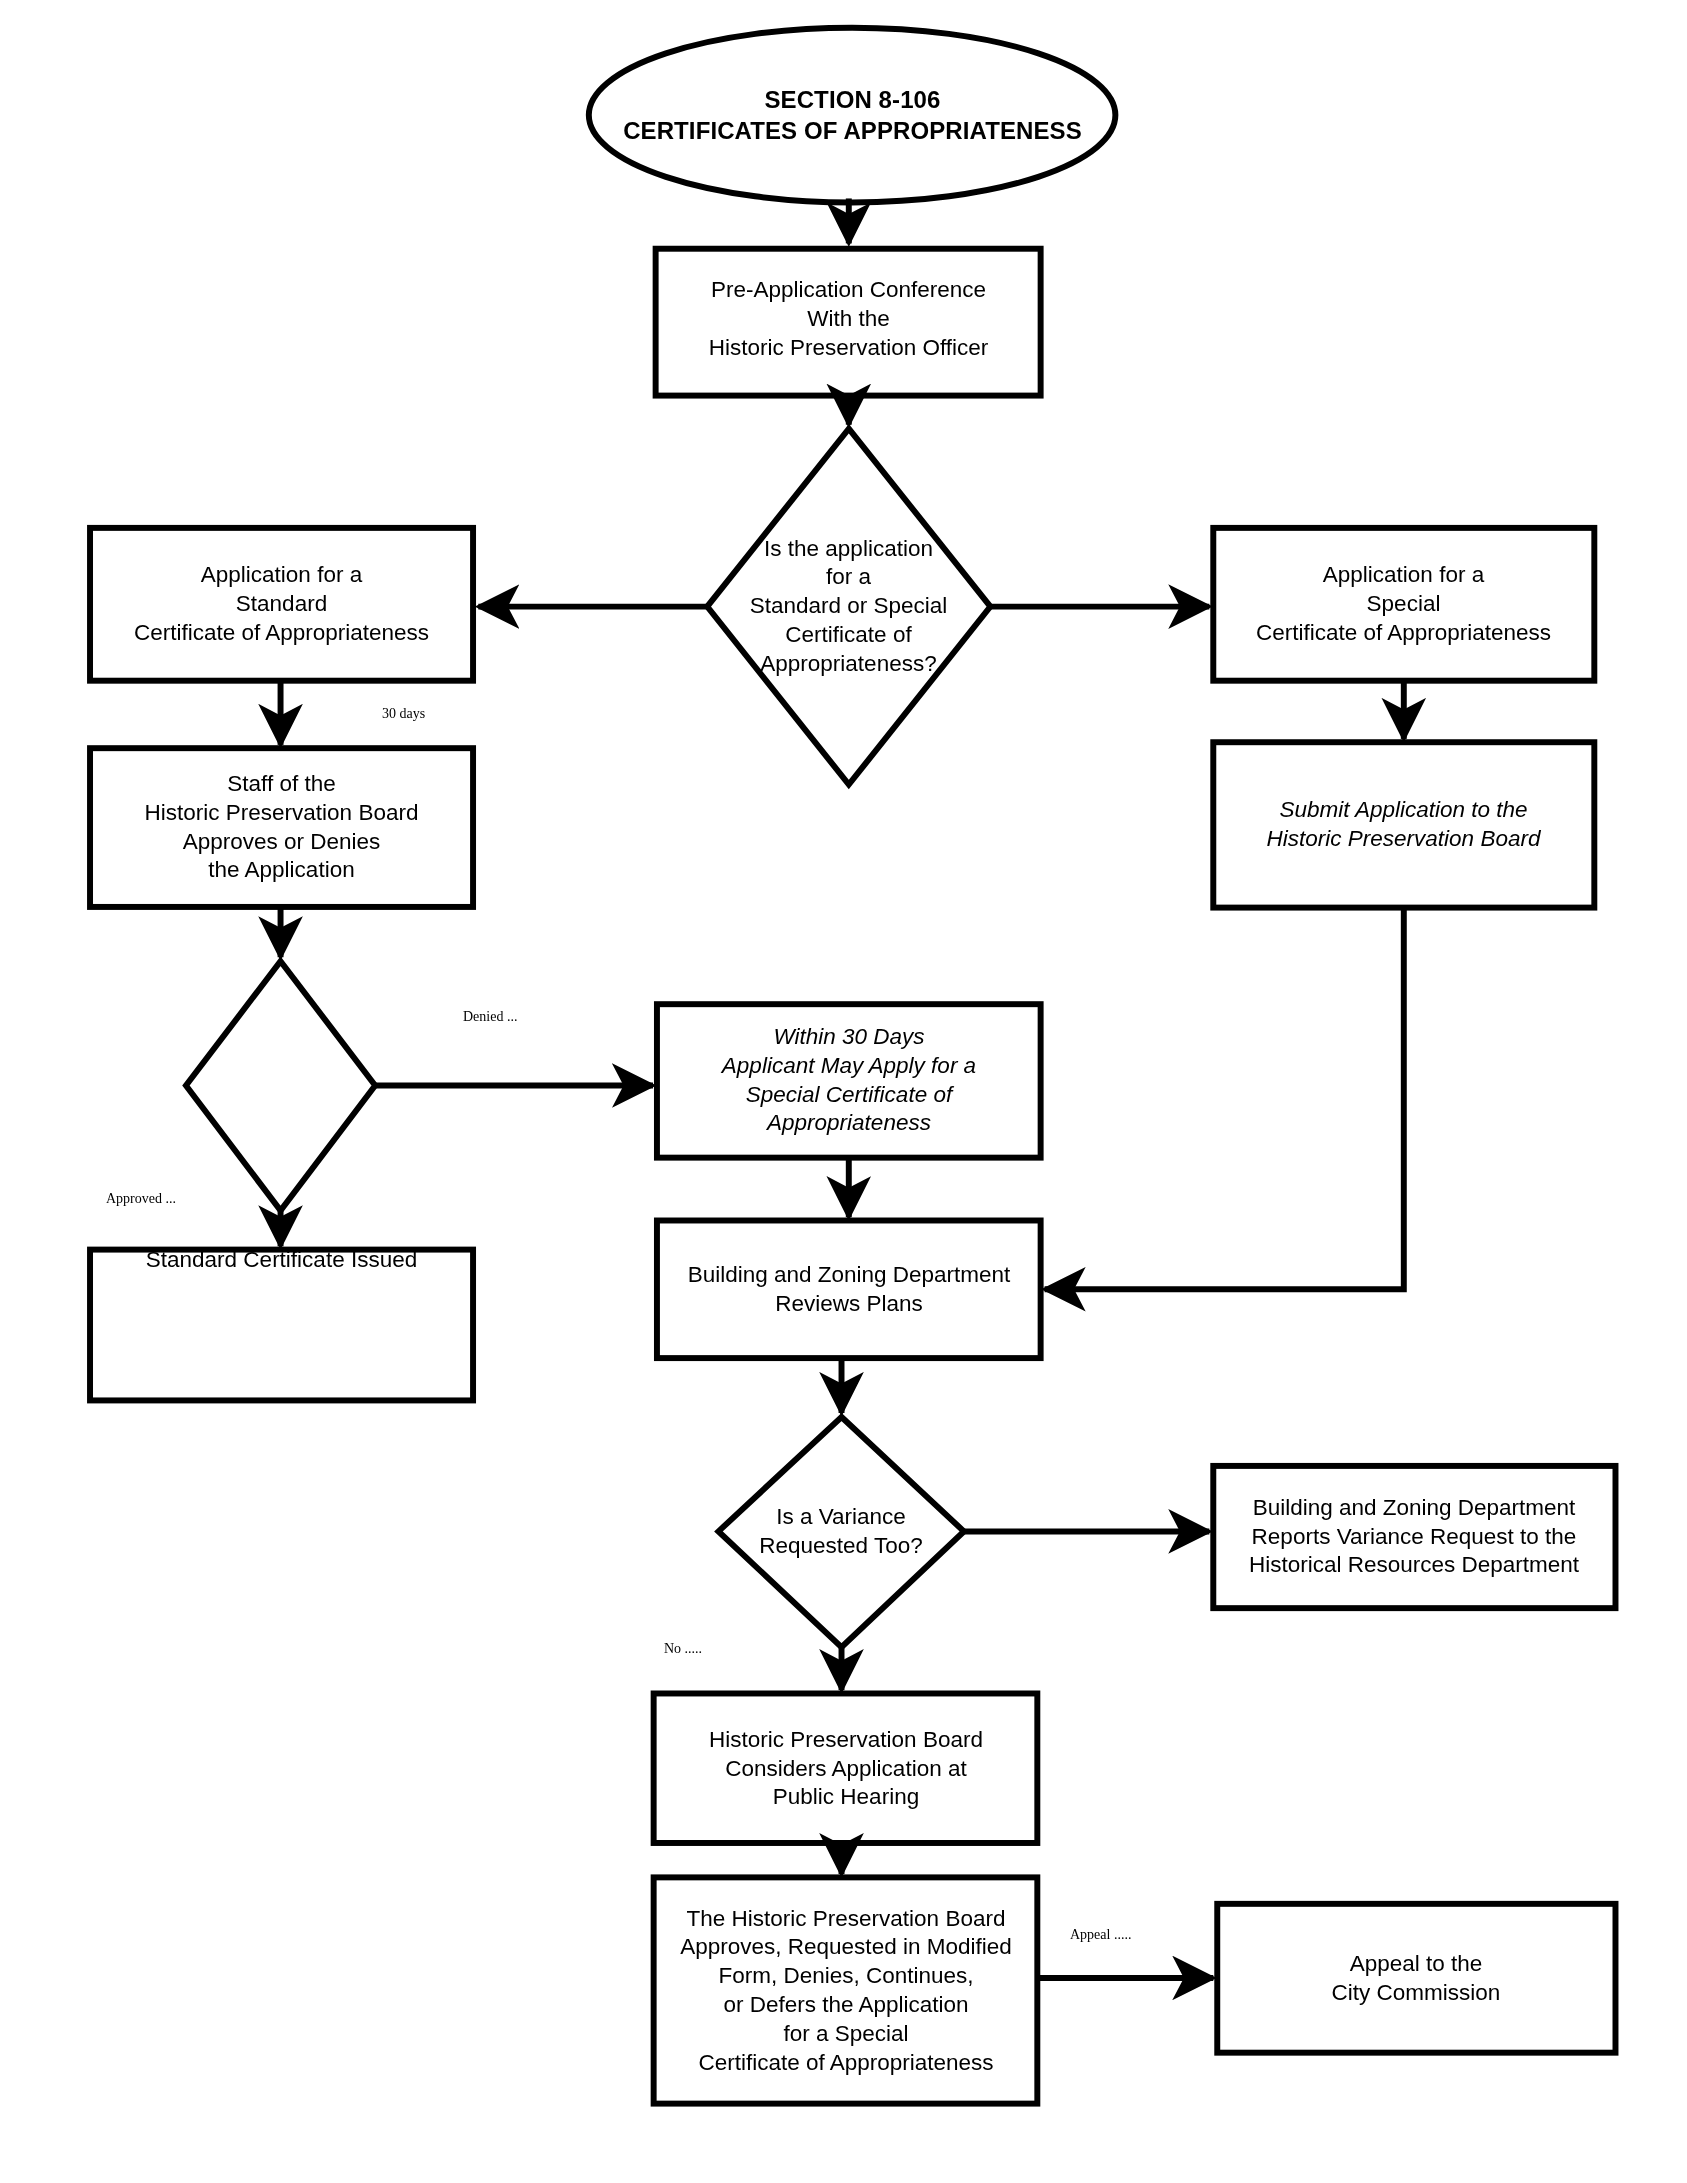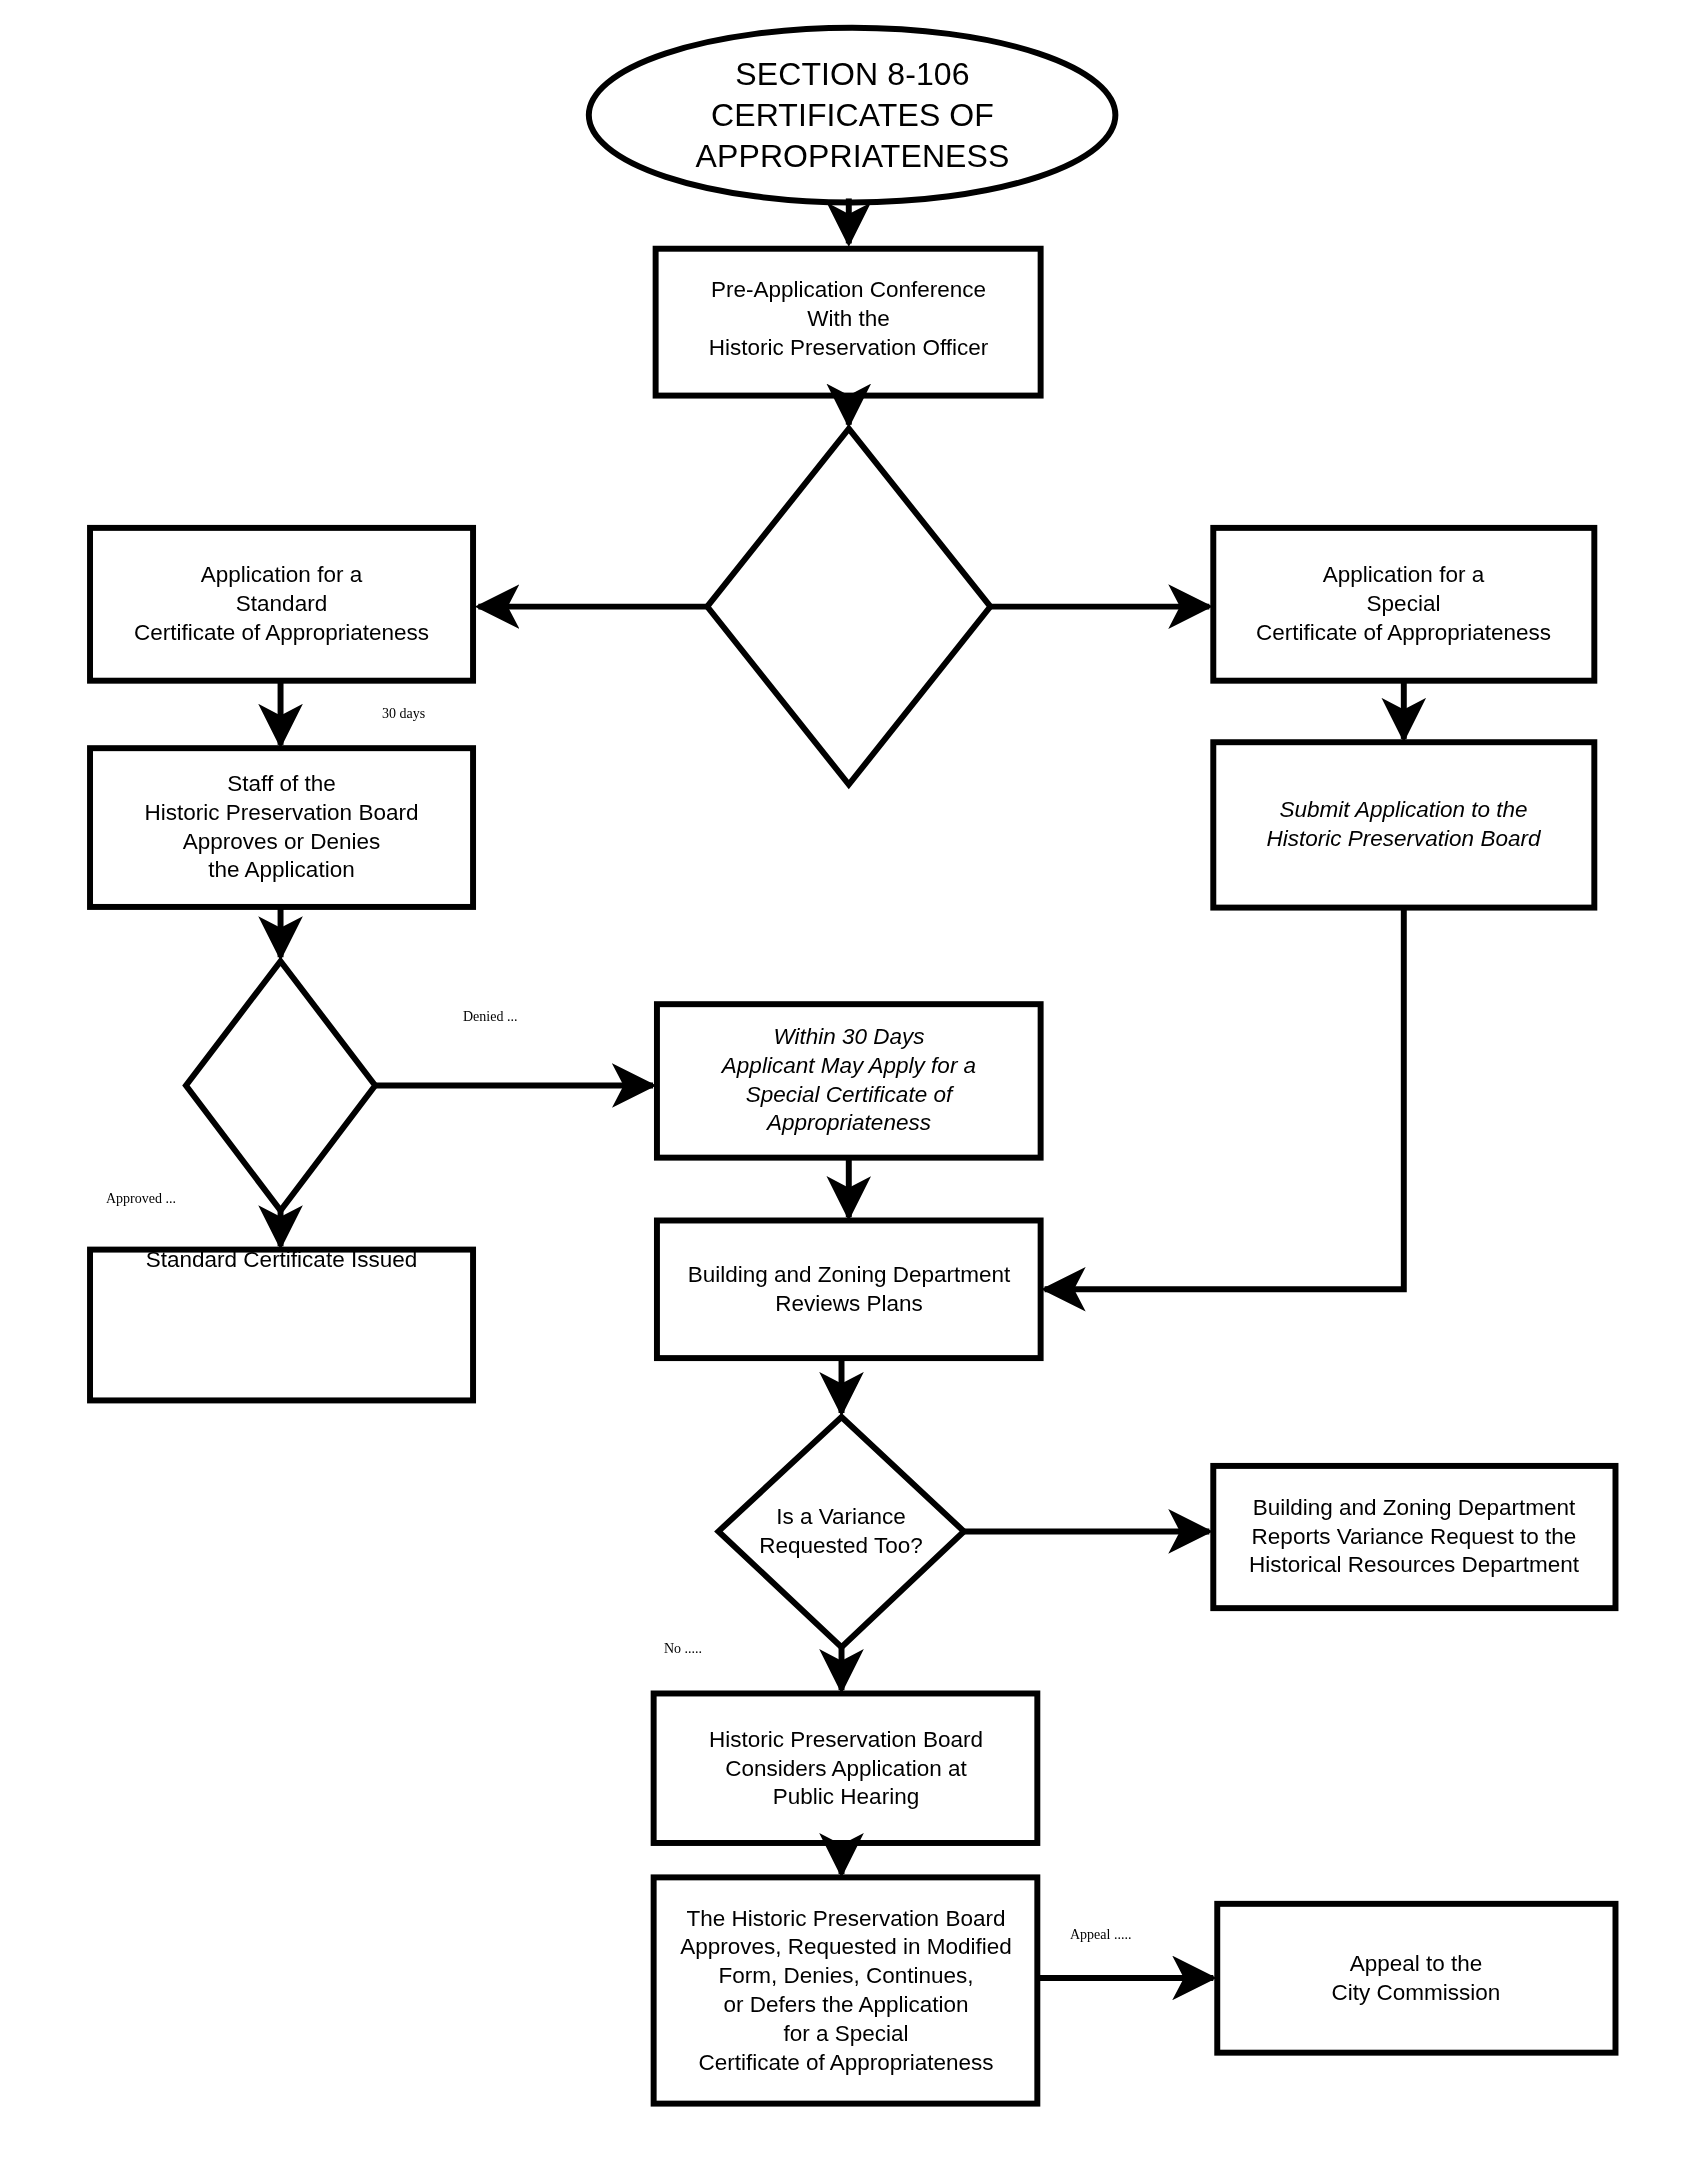--- a/index.html
+++ b/index.html
@@ -30,22 +30,22 @@
     justify-content: center;
     text-align: center;
     color: #000000;
     font-family: "Liberation Sans", sans-serif;
     font-size: 22.5px;
     line-height: 1.28;
     white-space: pre-line;
     pointer-events: none;
   }
   .node-text.title {
-    font-weight: normal;
-    font-size: 32px;
+    font-weight: bold;
+    font-size: 24px;
     letter-spacing: 0.1px;
   }
   .edge-label {
     position: absolute;
     color: #000000;
     font-family: Liberation Serif, serif;
     font-size: 14px;
     line-height: 1.2;
     white-space: pre;
   }
@@ -127,20 +127,25 @@
     <line x1="1568" y1="2990" x2="1834" y2="2990" stroke="#000" stroke-width="9" marker-end="url(#ah)"></line>
   </svg>
 
   <div class="node-text title" style="left:589px; top:28px; width:527px; height:175px;">SECTION 8-106
 CERTIFICATES OF APPROPRIATENESS</div>
 
   <div class="node-text" style="left:656px; top:246px; width:385px; height:147px;">Pre-Application Conference
 With the
 Historic Preservation Officer</div>
 
+  <div class="node-text" style="left:707px; top:512px; width:283px; height:189px;">Is the application
+for a
+Standard or Special
+Certificate of
+Appropriateness?</div>
 
   <div class="node-text" style="left:90px; top:528px; width:383px; height:153px;">Application for a
 Standard
 Certificate of Appropriateness</div>
 
   <div class="node-text" style="left:1213px; top:528px; width:381px; height:153px;">Application for a
 Special
 Certificate of Appropriateness</div>
 
   <div class="node-text" style="left:90px; top:748px; width:383px; height:159px;">Staff of the

